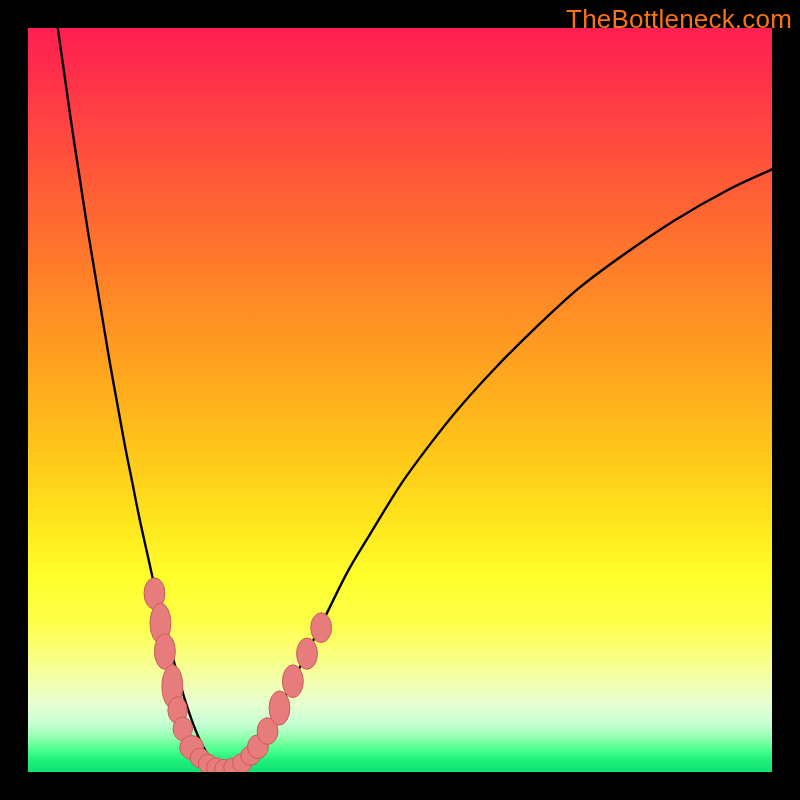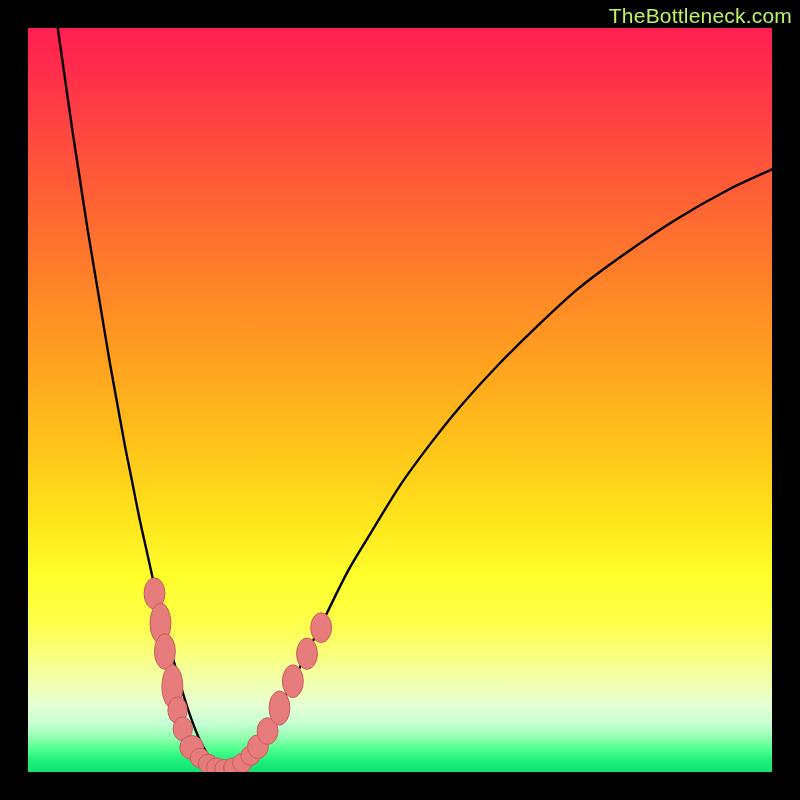--- a/index.html
+++ b/index.html
@@ -49,22 +49,22 @@
       #8effad 95.5%,
       #4cff8d 97%,
       #1df07a 98.5%,
       #12e173 100%
     );
   }
   .watermark {
     position: absolute;
     top: 4px;
     right: 8px;
-    color: #bef264;
-    font-size: 21px;
+    color: #f97316;
+    font-size: 26px;
     font-weight: 400;
     letter-spacing: 0.2px;
     user-select: none;
     text-align: right;
   }
   svg {
     position: absolute;
     inset: 0;
   }
 </style>

